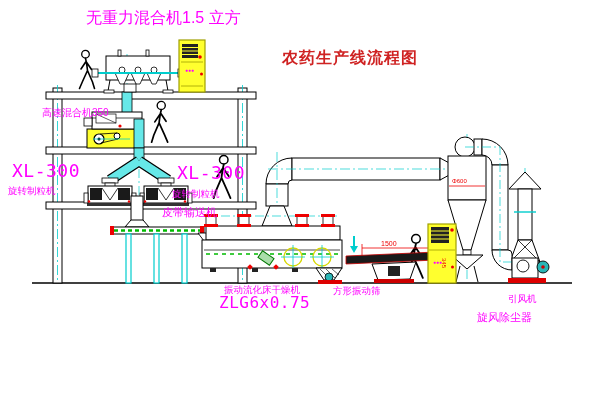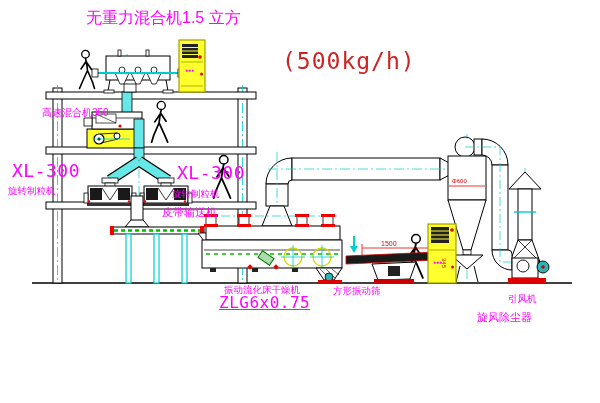--- a/index.html
+++ b/index.html
@@ -274,35 +274,35 @@
     <line x1="431" y1="231" x2="449" y2="231" stroke="#ffff2e" stroke-width="1"></line>
     <line x1="431" y1="235" x2="449" y2="235" stroke="#ffff2e" stroke-width="1"></line>
     <line x1="431" y1="239" x2="449" y2="239" stroke="#ffff2e" stroke-width="1"></line>
     <circle cx="452" cy="230" r="1.8" fill="#ee0000"></circle>
     <circle cx="452.5" cy="267" r="1.5" fill="#ee0000"></circle>
     <line x1="429" y1="250" x2="455" y2="250" stroke="#a0a000" stroke-width="0.8"></line>
   </g>
 </svg>
 
   <div class="title">
-    <span class="t2">(500kg/h)</span>
+    <span class="t1">农药生产线流程图</span>
   </div>
 
   <div class="lbl" style="left:86px;top:10px;font-size:16px;">无重力混合机1.5 立方</div>
   <div class="lbl" style="left:42px;top:108px;font-size:10px;">高速混合机350</div>
 
   <div class="lbl mono" style="left:12px;top:162px;font-size:18px;">XL-300</div>
   <div class="lbl" style="left:8px;top:186px;font-size:9.5px;">旋转制粒机</div>
   <div class="lbl mono" style="left:177px;top:164px;font-size:18px;">XL-300</div>
   <div class="lbl" style="left:172px;top:189px;font-size:9.5px;">旋转制粒机</div>
 
   <div class="lbl" style="left:162px;top:207px;font-size:11px;">皮带输送机</div>
 
   <div class="lbl" style="left:224px;top:285px;font-size:9.5px;">振动流化床干燥机</div>
-  <div class="lbl mono" style="left:219px;top:295px;font-size:16px;text-decoration:underline;">ZLG6x0.75</div>
+  <div class="lbl mono" style="left:219px;top:295px;font-size:16px;">ZLG6x0.75</div>
 
   <div class="lbl" style="left:333px;top:286px;font-size:9.5px;">方形振动筛</div>
 
   <div class="lbl" style="left:445px;top:312px;font-size:11px;margin-left:32px;">旋风除尘器</div>
   <div class="lbl" style="left:508px;top:294px;font-size:9.5px;">引风机</div>
 
   <div class="lbl red" style="left:381px;top:240px;font-size:7px;">1500</div>
   <div class="lbl red vert" style="left:441px;top:258px;font-size:6px;">345</div>
   <div class="lbl red" style="left:452px;top:178px;font-size:6px;">Φ600</div>
 

